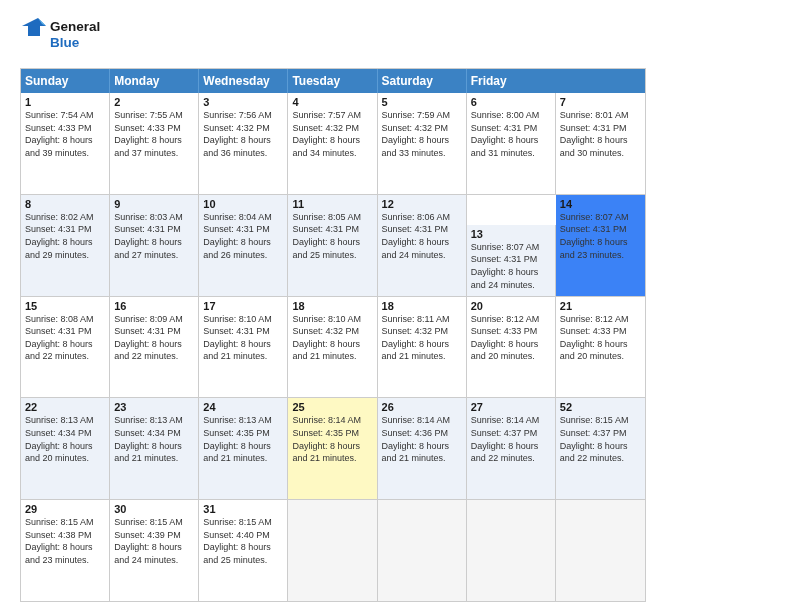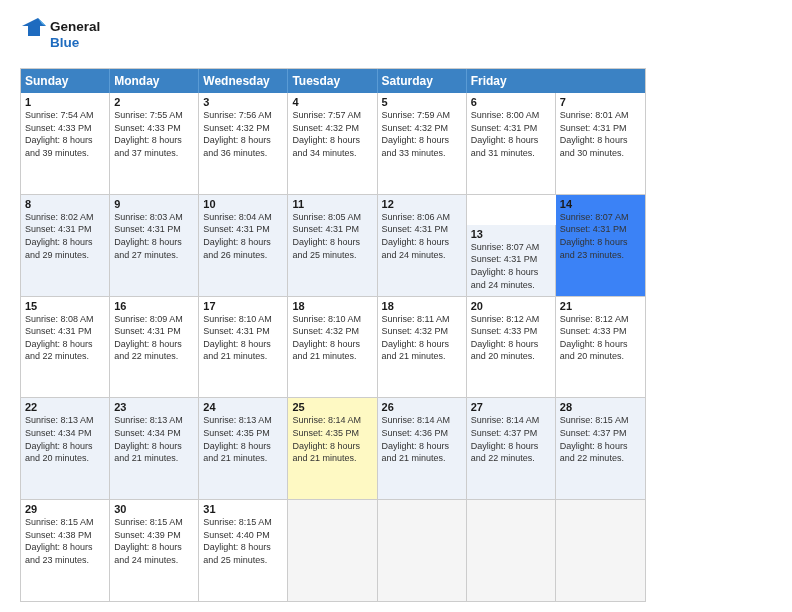--- a/index.html
+++ b/index.html
@@ -342,21 +342,21 @@
       </div>
           <div class="cal-cell" style="background: rgb(237, 242, 249);">
         <div class="day-num">27</div>
         <div class="day-info">
           Sunrise: 8:14 AM<br>
           Sunset: 4:37 PM<br>
           Daylight: 8 hours and 22 minutes.
         </div>
       </div>
           <div class="cal-cell" style="background: rgb(237, 242, 249);">
-        <div class="day-num">28</div>
+        <div class="day-num">52</div>
         <div class="day-info">
           Sunrise: 8:15 AM<br>
           Sunset: 4:37 PM<br>
           Daylight: 8 hours and 22 minutes.
         </div>
       </div>
         </div>
         <div class="cal-row">
           <div class="cal-cell">
         <div class="day-num">29</div>

